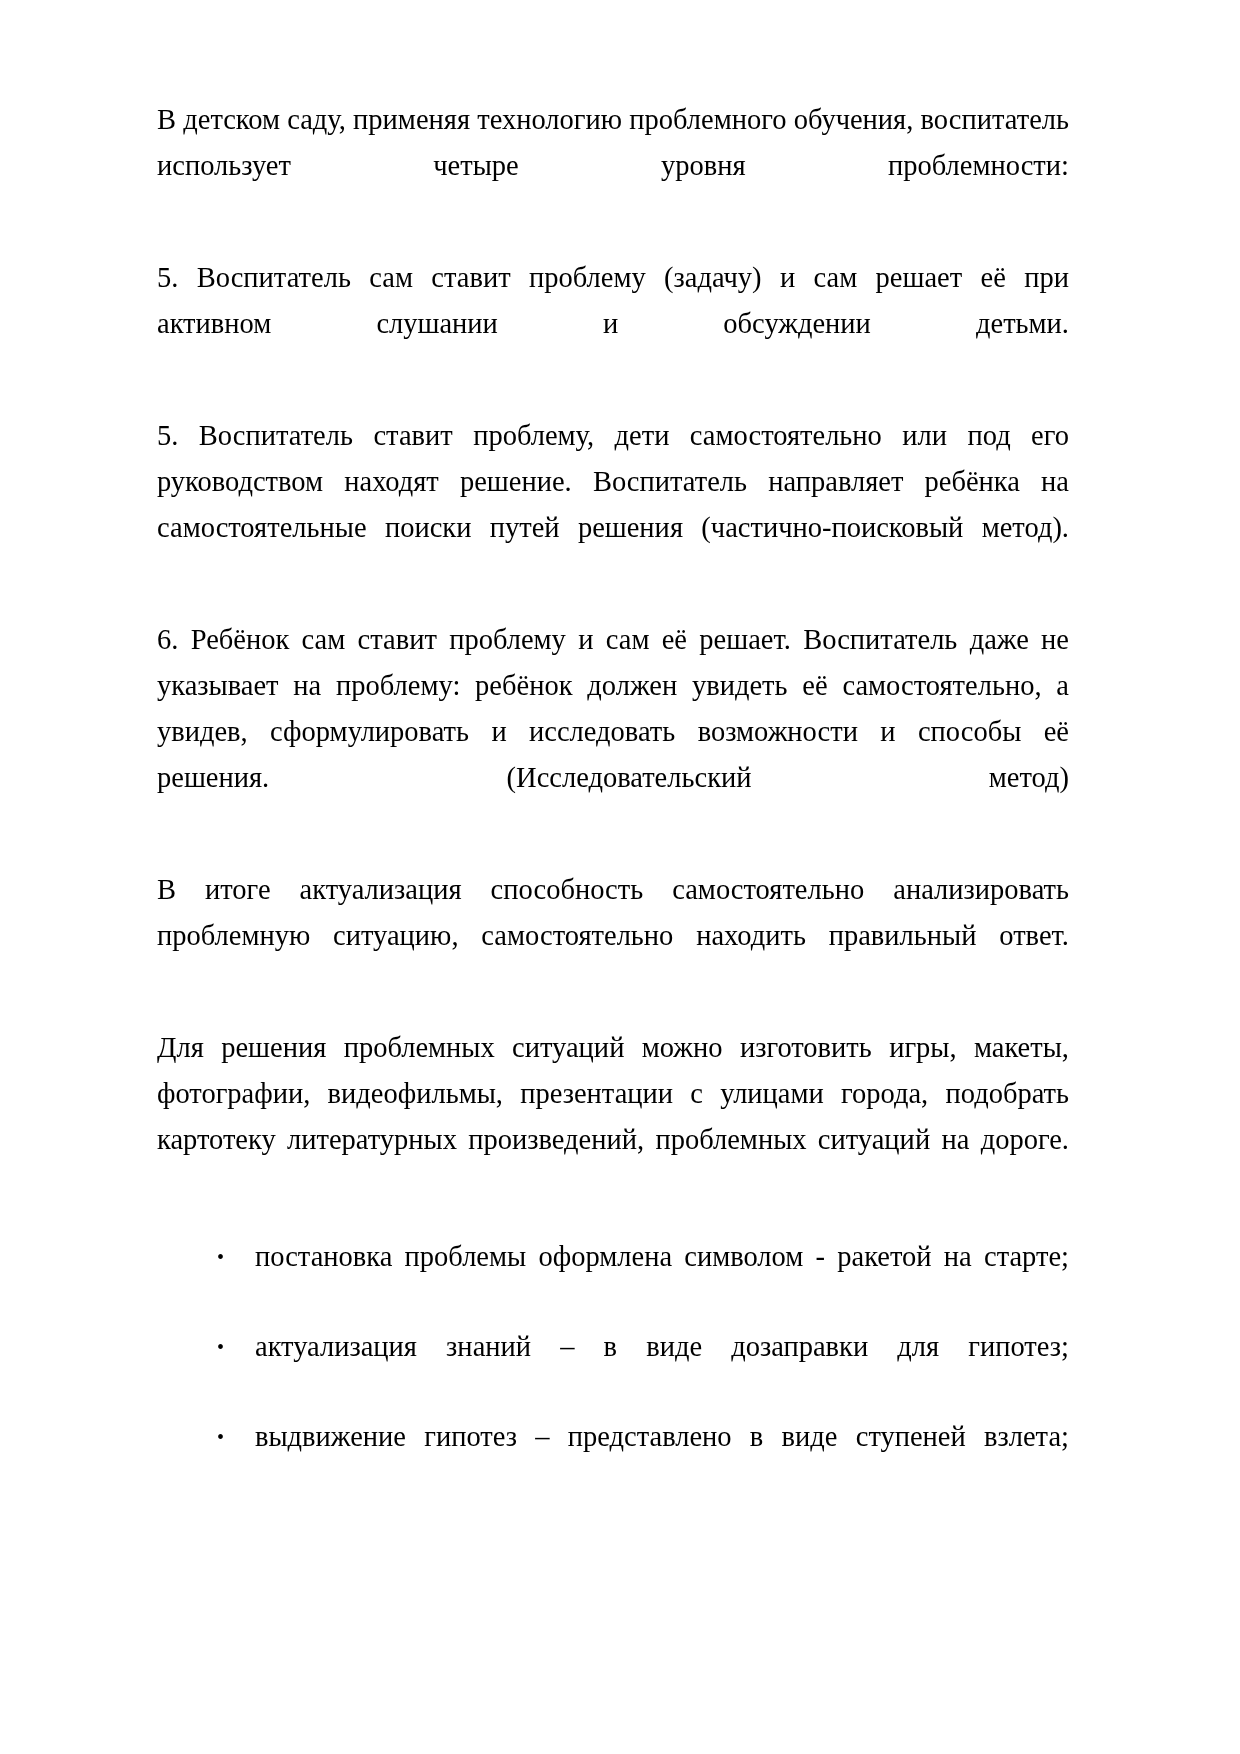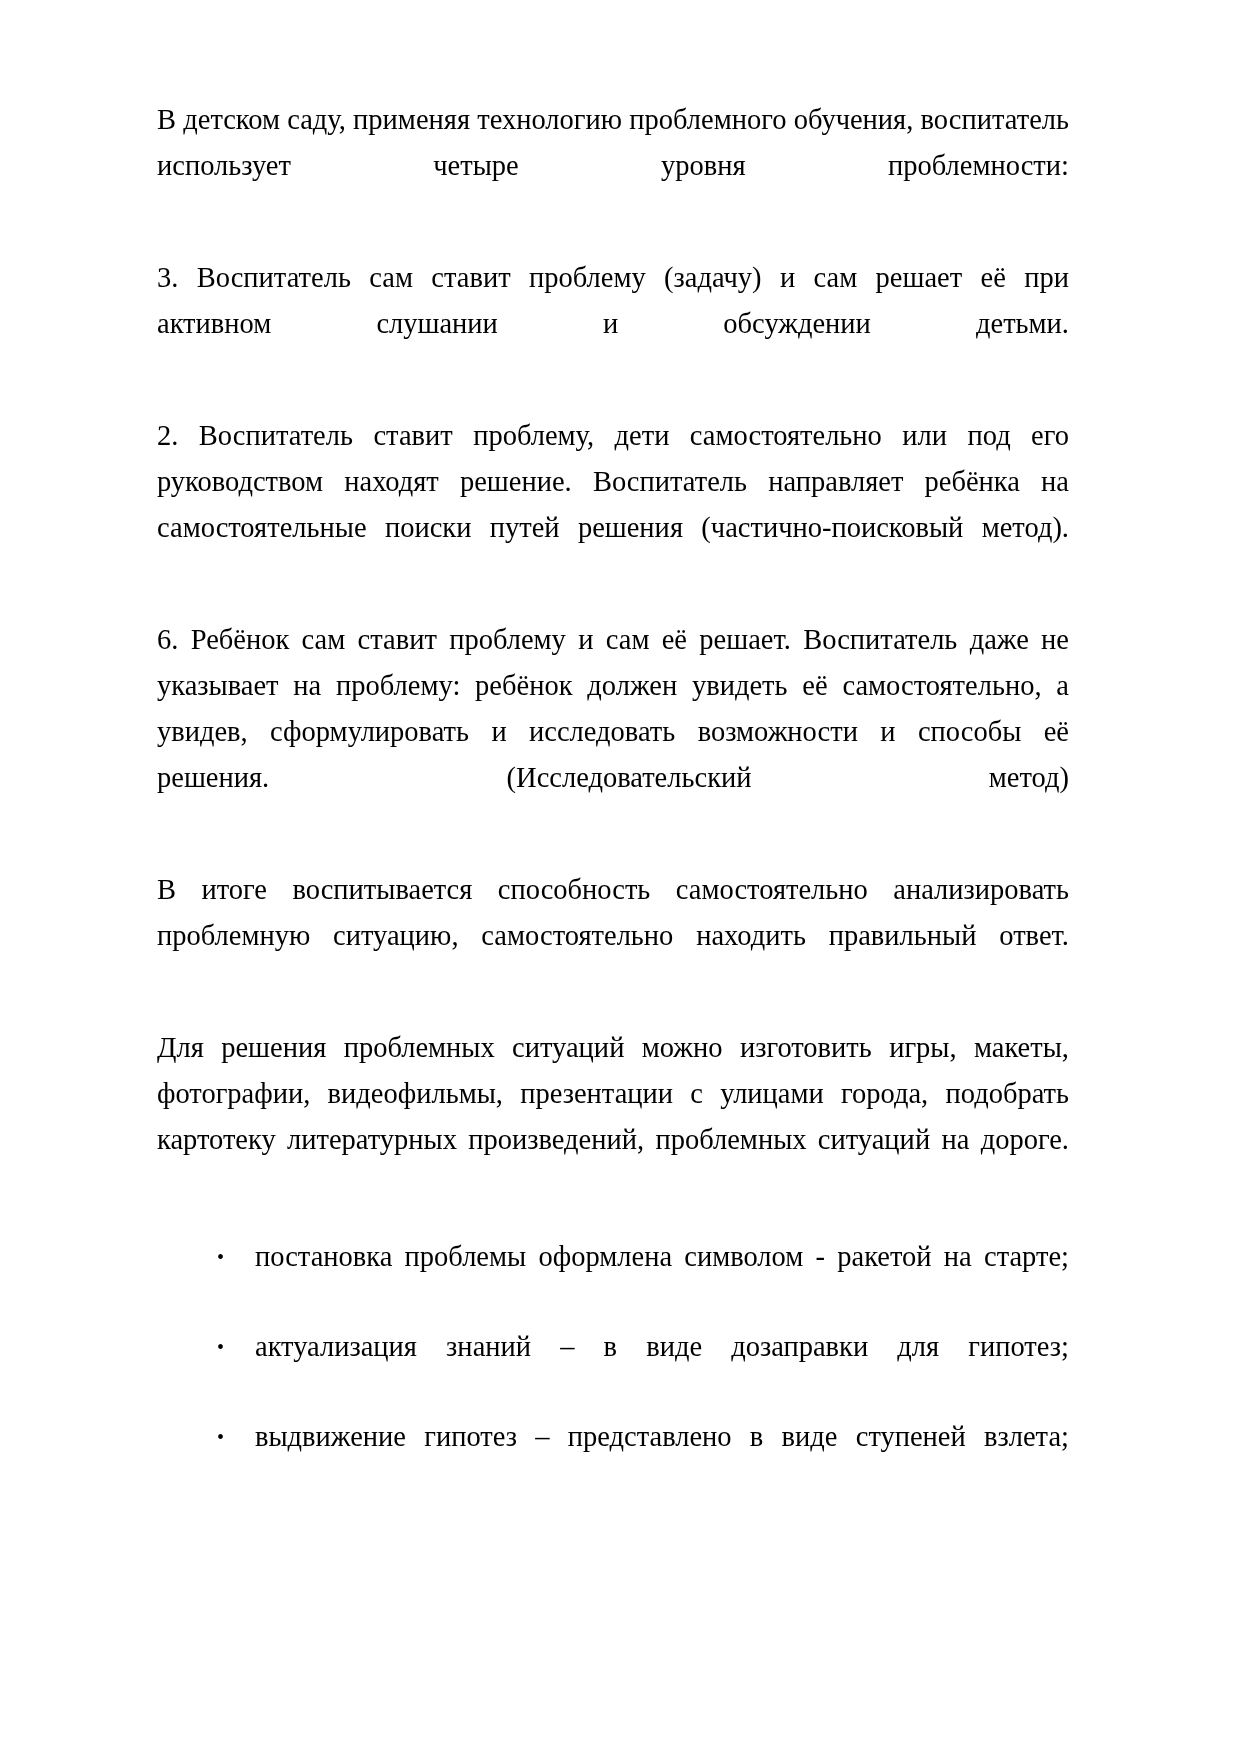--- a/index.html
+++ b/index.html
@@ -66,28 +66,28 @@
   }
 </style>
 </head>
 <body>
 
 <div class="page">
   <div class="content">
 
     <p class="para">В детском саду, применяя технологию проблемного обучения, воспитатель использует четыре уровня проблемности:</p>
 
-    <p class="para">3. Воспитатель сам ставит проблему (задачу) и сам решает её при активном слушании и обсуждении детьми.</p>
+    <p class="para">5. Воспитатель сам ставит проблему (задачу) и сам решает её при активном слушании и обсуждении детьми.</p>
 
-    <p class="para">2. Воспитатель ставит проблему, дети самостоятельно или под его руководством находят решение. Воспитатель направляет ребёнка на самостоятельные поиски путей решения (частично-поисковый метод).</p>
+    <p class="para">5. Воспитатель ставит проблему, дети самостоятельно или под его руководством находят решение. Воспитатель направляет ребёнка на самостоятельные поиски путей решения (частично-поисковый метод).</p>
 
 
     <p class="para">6. Ребёнок сам ставит проблему и сам её решает. Воспитатель даже не указывает на проблему: ребёнок должен увидеть её самостоятельно, а увидев, сформулировать и исследовать возможности и способы её решения. (Исследовательский метод)</p>
 
-    <p class="para">В итоге воспитывается способность самостоятельно анализировать проблемную ситуацию, самостоятельно находить правильный ответ.</p>
+    <p class="para">В итоге актуализация способность самостоятельно анализировать проблемную ситуацию, самостоятельно находить правильный ответ.</p>
 
     <p class="para">Для решения проблемных ситуаций можно изготовить игры, макеты, фотографии, видеофильмы, презентации с улицами города, подобрать картотеку литературных произведений, проблемных ситуаций на дороге.</p>
 
 
     <ul class="bullets">
       <li>
         <span class="bullet-dot">•</span>
         <span class="bullet-text">постановка проблемы оформлена символом - ракетой на старте;</span>
       </li>
       <li>

